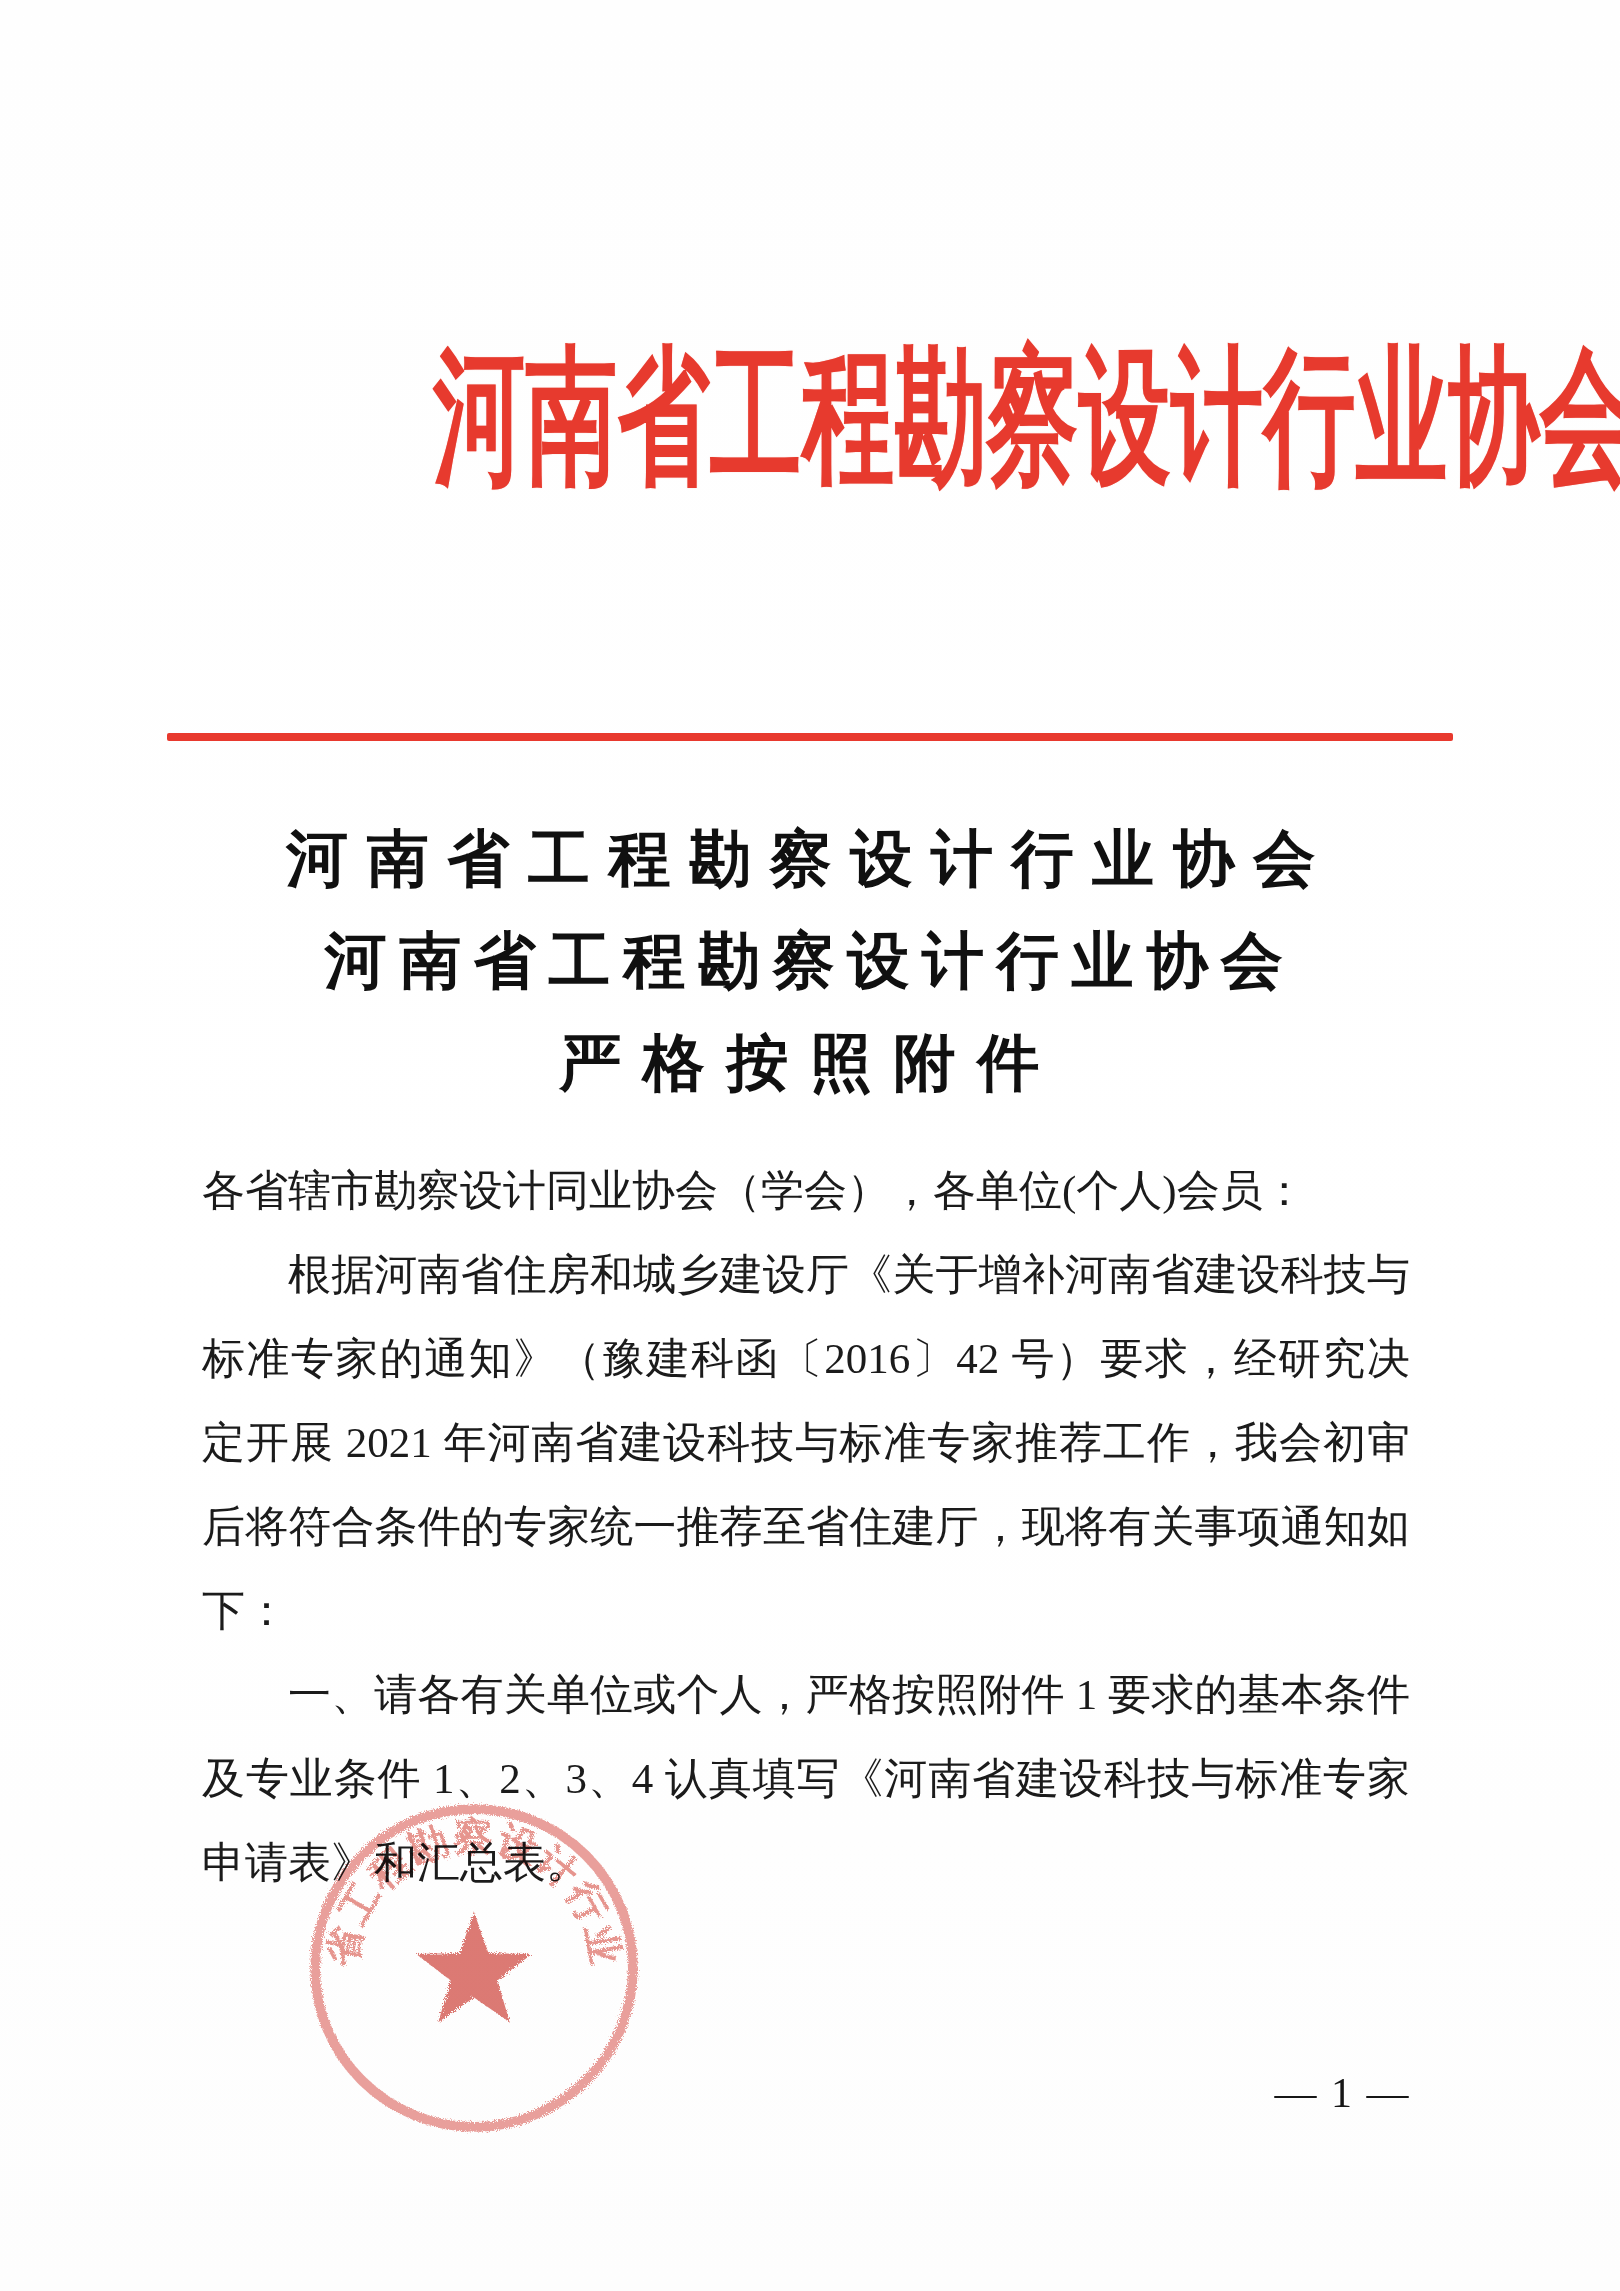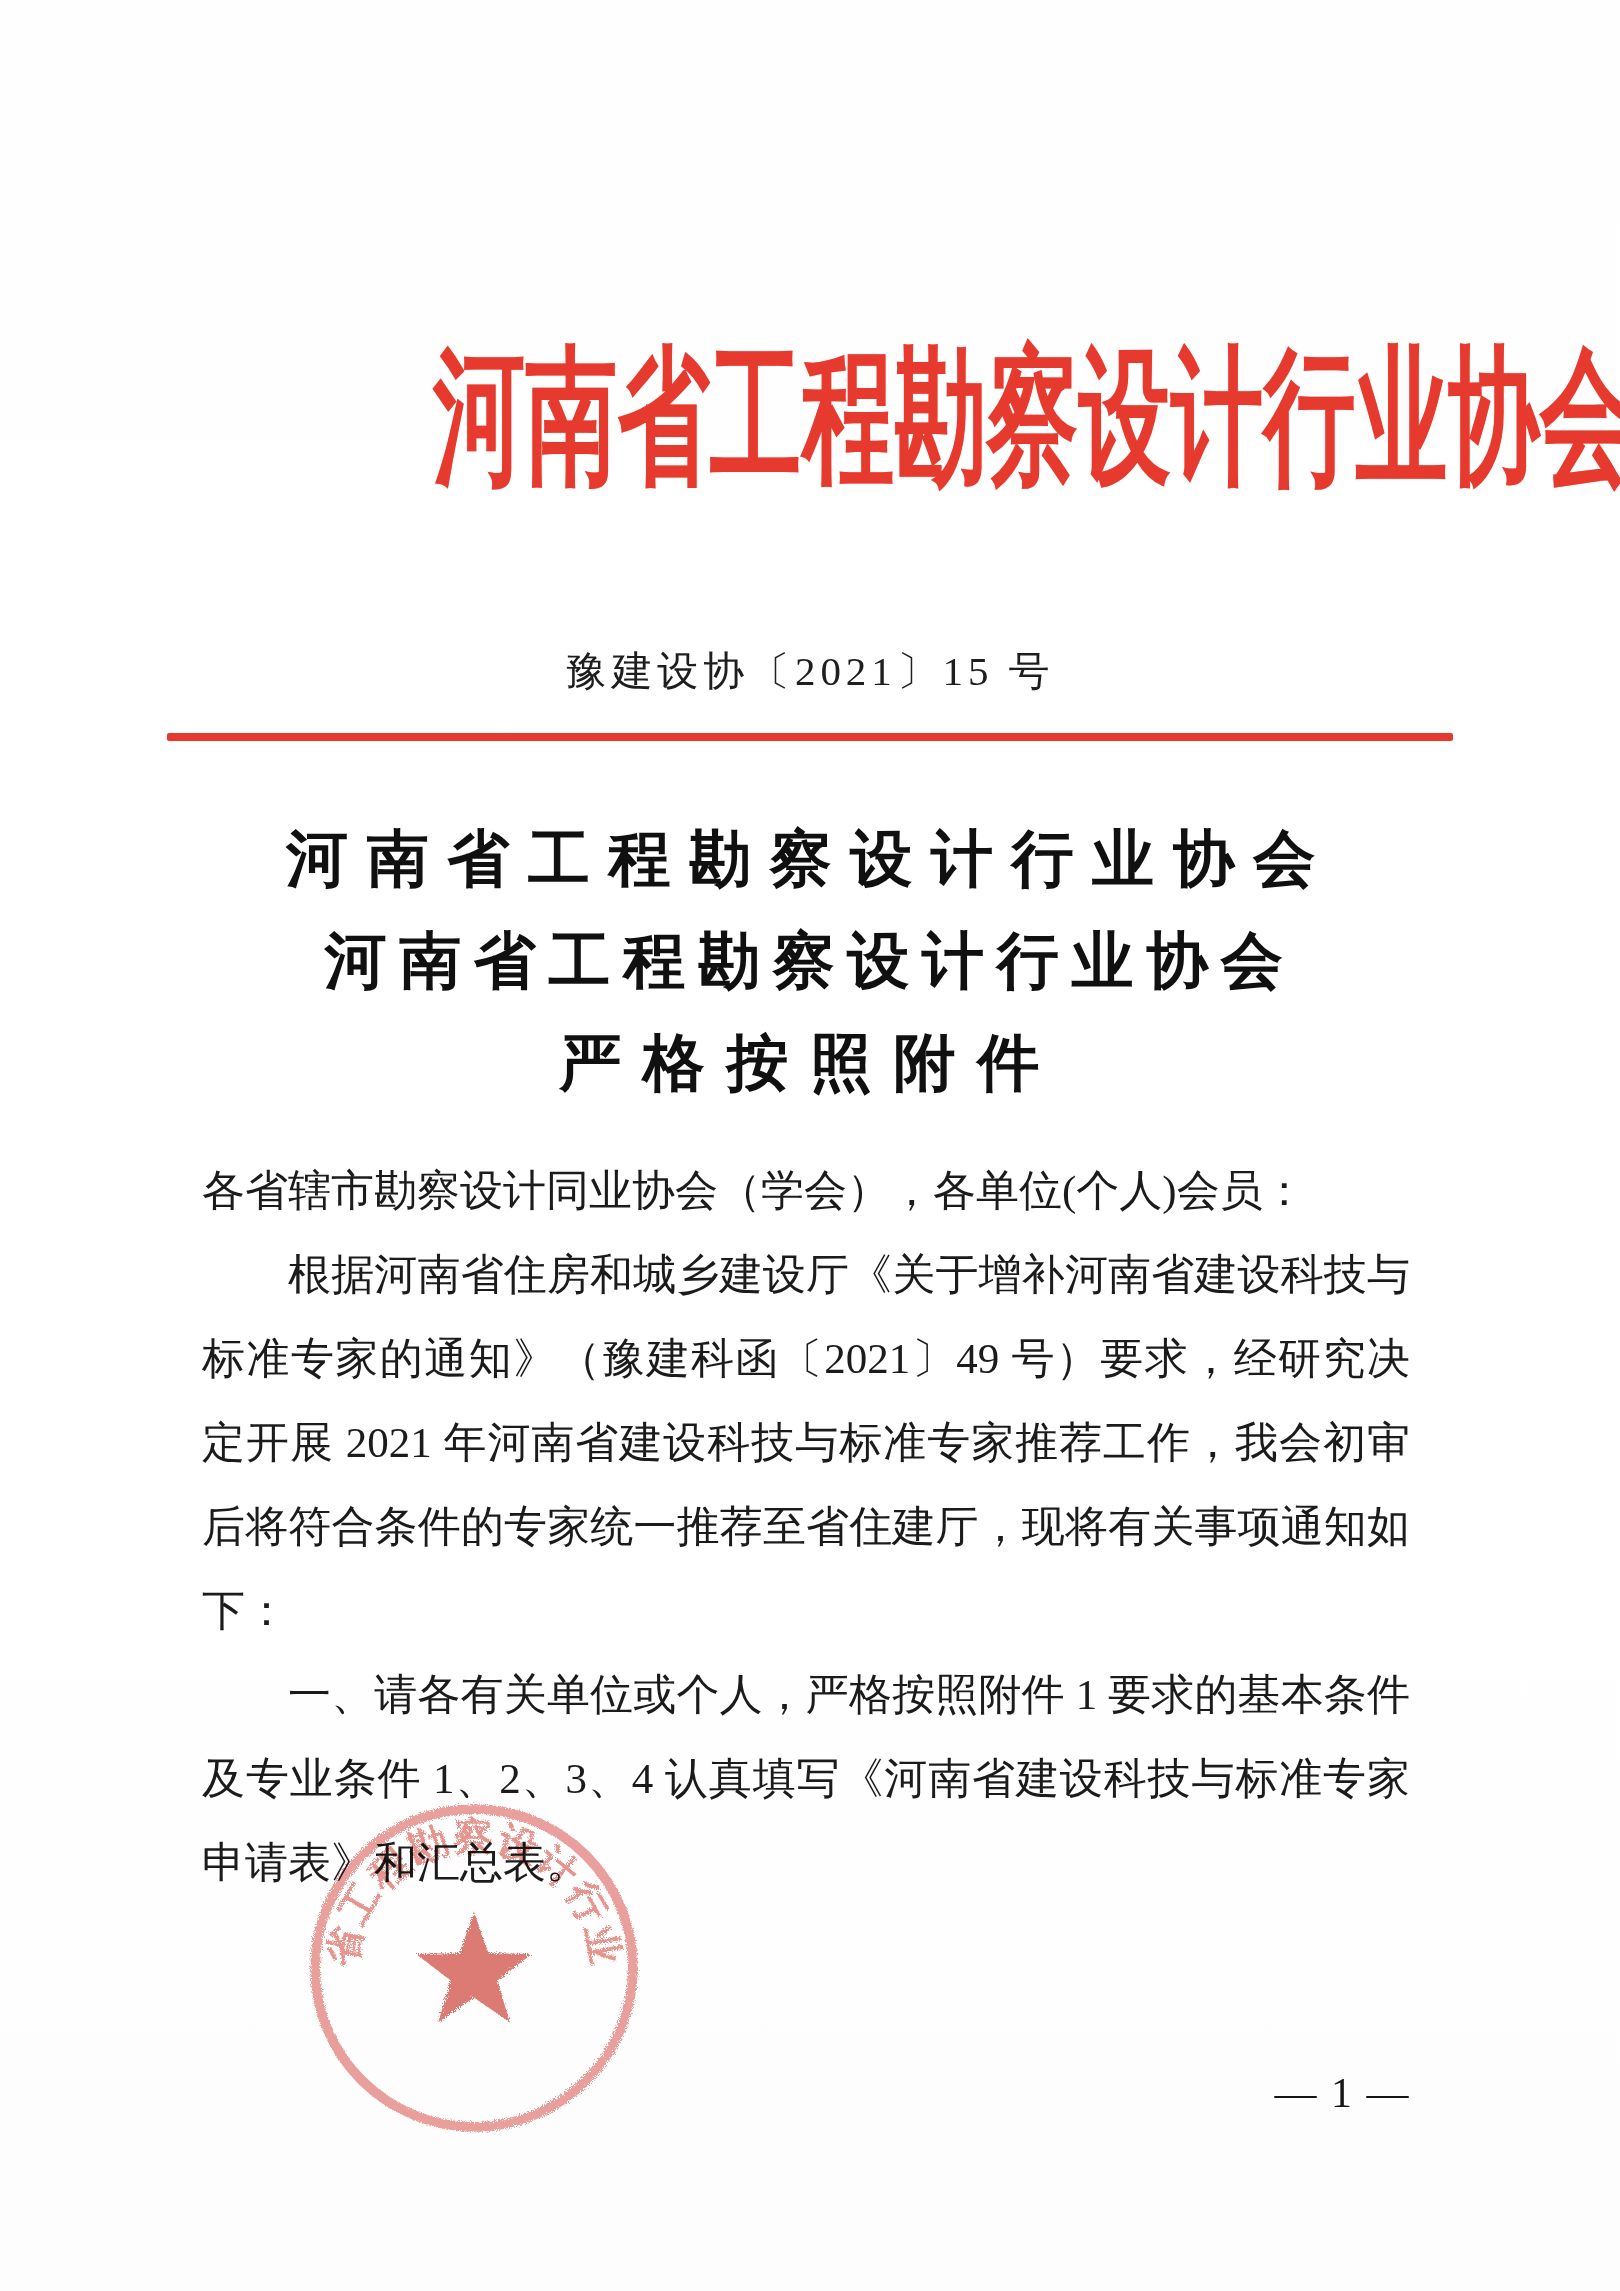--- a/index.html
+++ b/index.html
@@ -88,33 +88,32 @@
 </style>
 </head>
 <body>
 
 <div class="page">
 
   <div class="banner">
     <span class="banner-text">河南省工程勘察设计行业协会文件</span>
   </div>
 
-  <div class="doc-number">豫建设协〔2021〕15 号</div>
 
   <div class="red-rule"></div>
 
   <div class="doc-title">
     <div class="t1">河南省工程勘察设计行业协会</div>
     <div class="t2">河南省工程勘察设计行业协会</div>
     <div class="t3">严格按照附件</div>
   </div>
 
   <div class="body-text">
     <p>各省辖市勘察设计同业协会（学会），各单位(个人)会员：</p>
-    <p class="indent">根据河南省住房和城乡建设厅《关于增补河南省建设科技与标准专家的通知》（豫建科函〔2021〕49 号）要求，经研究决定开展 2021 年河南省建设科技与标准专家推荐工作，我会初审后将符合条件的专家统一推荐至省住建厅，现将有关事项通知如下：</p>
+    <p class="indent">根据河南省住房和城乡建设厅《关于增补河南省建设科技与标准专家的通知》（豫建科函〔2016〕42 号）要求，经研究决定开展 2021 年河南省建设科技与标准专家推荐工作，我会初审后将符合条件的专家统一推荐至省住建厅，现将有关事项通知如下：</p>
     <p class="indent">一、请各有关单位或个人，严格按照附件 1 要求的基本条件及专业条件 1、2、3、4 认真填写《河南省建设科技与标准专家申请表》和汇总表。</p>
   </div>
 
   <svg class="seal" viewBox="0 0 414 414">
     <defs>
       <filter id="rough" x="-10%" y="-10%" width="120%" height="120%">
         <feTurbulence type="fractalNoise" baseFrequency="0.9" numOctaves="2" result="n"></feTurbulence>
         <feDisplacementMap in="SourceGraphic" in2="n" scale="7"></feDisplacementMap>
       </filter>
       <path id="sealArc" d="M 87,207 A 120,120 0 1 1 327,207" fill="none"></path>

